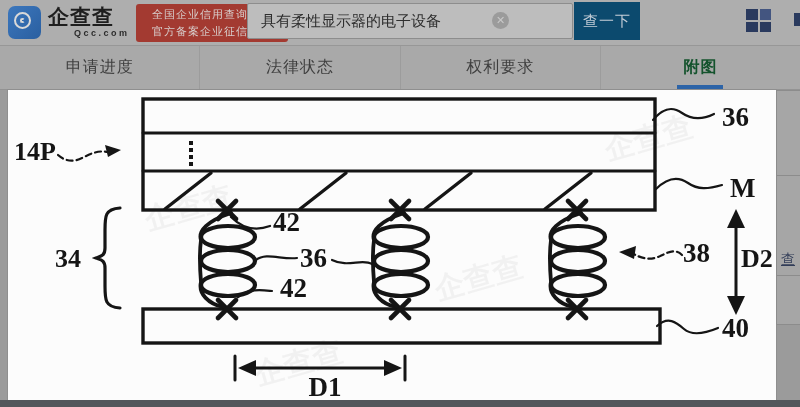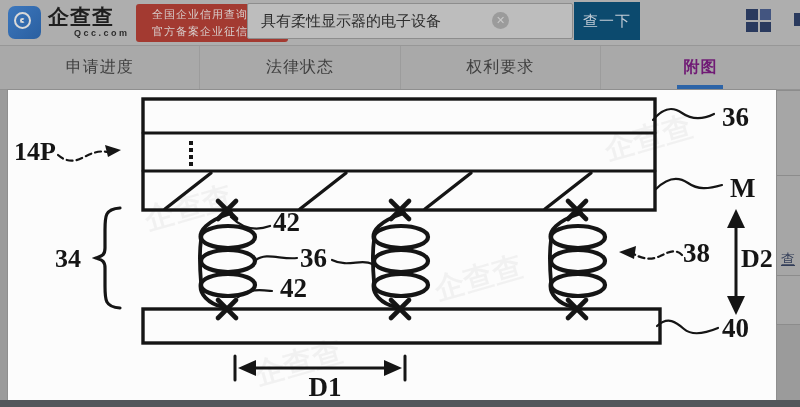--- a/index.html
+++ b/index.html
@@ -63,21 +63,21 @@
     position:absolute; left:0; top:46px; width:800px; height:44px;
     background:#a9a9a9; display:flex; border-bottom:1px solid #939393;
   }
   .tab {
     flex:1; position:relative; display:flex; align-items:center; justify-content:center;
     font-size:16px; color:#3f3f3f; border-right:1px solid #9c9c9c; cursor:pointer;
     letter-spacing:1px;
   }
   .tab:last-child { border-right:none; }
   .tab.muted { color:#878787; }
-  .tab.active { color:#701a75; font-weight:bold; }
+  .tab.active { color:#14532d; font-weight:bold; }
   .tab.active .tab-indicator {
     position:absolute; bottom:0; left:50%; transform:translateX(-50%);
     width:46px; height:4px; background:#2d64a7;
   }
 
   
   .backdrop { position:absolute; left:0; top:90px; width:800px; height:310px; background:#9b9b9b; }
   .figure-panel {
     position:absolute; left:8px; top:90px; width:768px; height:310px;
     background:#fcfcfc; box-shadow:0 0 0 1px #8f8f8f;

